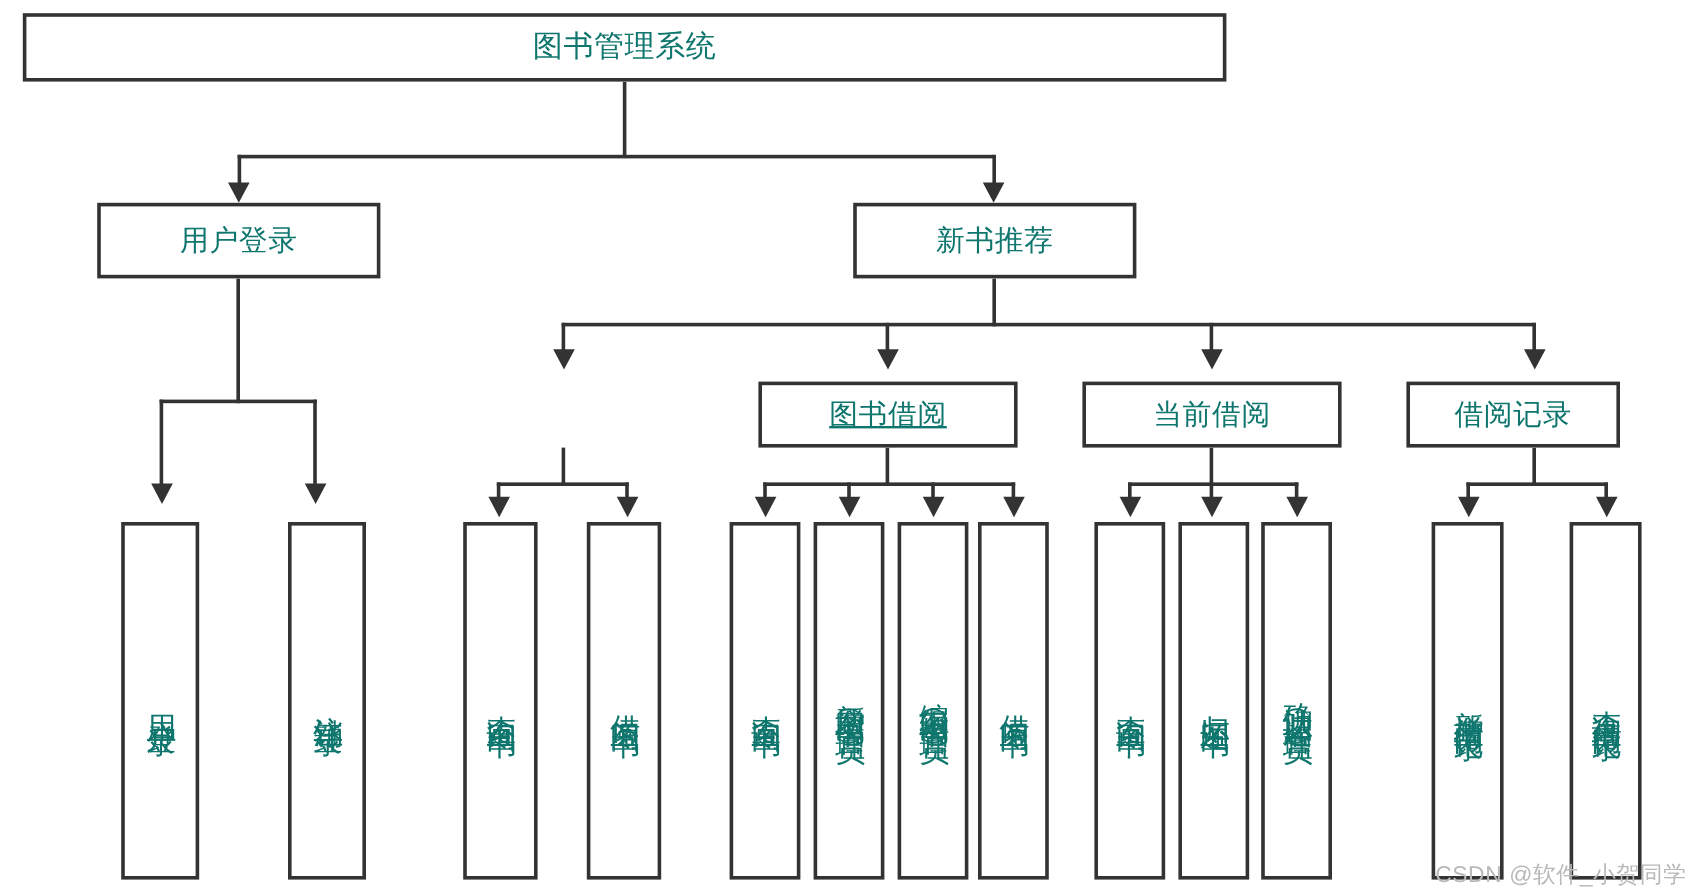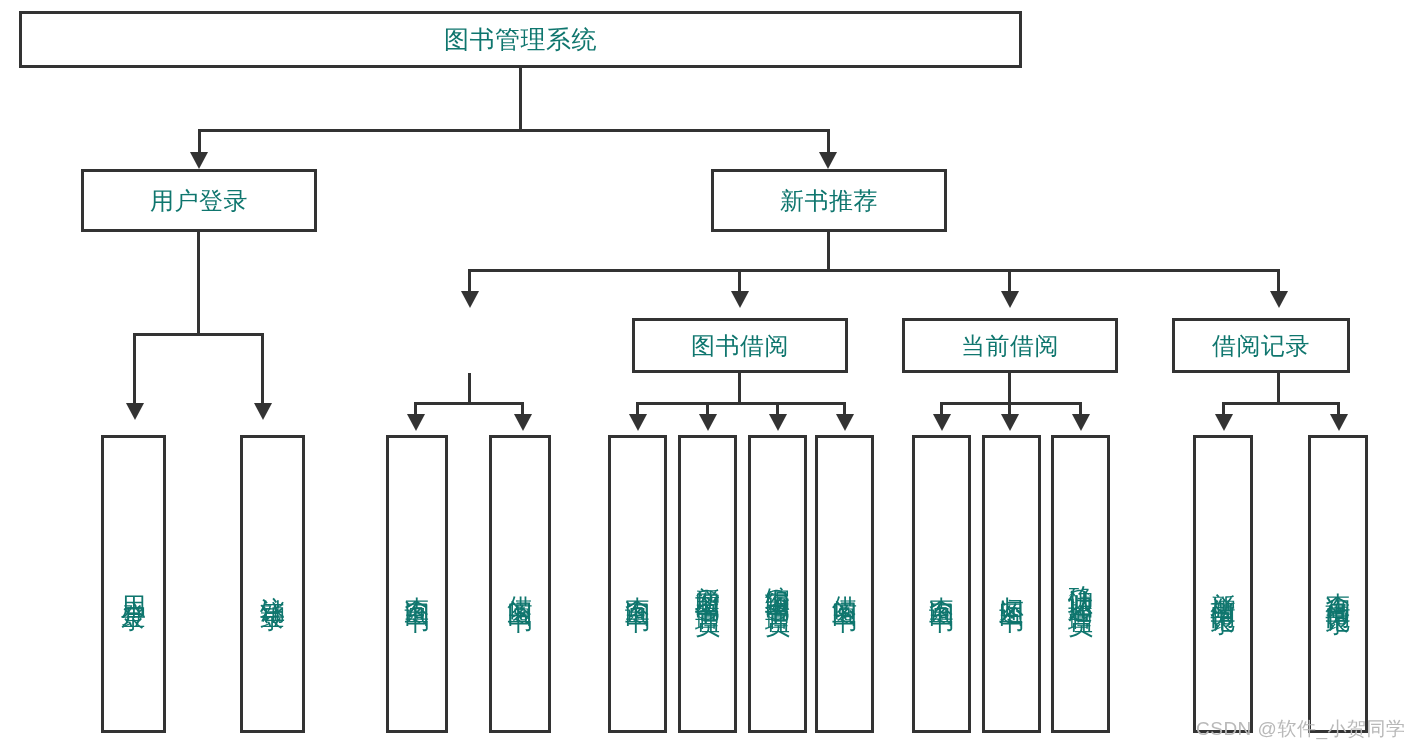--- a/index.html
+++ b/index.html
@@ -102,21 +102,21 @@
   <div class="edge hline" style="left:468px;top:269px;width:812px;height:3px;"></div>
   <div class="edge vline" style="left:468px;top:269px;width:3px;height:25px;"></div>
   <div class="arrow" style="left:461px;top:291px;"></div>
   <div class="edge vline" style="left:738px;top:269px;width:3px;height:25px;"></div>
   <div class="arrow" style="left:731px;top:291px;"></div>
   <div class="edge vline" style="left:1008px;top:269px;width:3px;height:25px;"></div>
   <div class="arrow" style="left:1001px;top:291px;"></div>
   <div class="edge vline" style="left:1277px;top:269px;width:3px;height:25px;"></div>
   <div class="arrow" style="left:1270px;top:291px;"></div>
 
-  <div class="node lvl3" style="left:632px;top:318px;width:216px;height:55px;">
+  <div class="node lvl3" style="left:632px;top:318px;width:216px;height:55px;text-decoration:underline;">
     <span class="lbl">图书借阅</span>
   </div>
   <div class="node lvl3" style="left:902px;top:318px;width:216px;height:55px;">
     <span class="lbl">当前借阅</span>
   </div>
   <div class="node lvl3" style="left:1172px;top:318px;width:178px;height:55px;text-align:right;">
     <span class="lbl">借阅记录</span>
   </div>
 
   <div class="edge vline" style="left:468px;top:373px;width:3px;height:32px;"></div>

